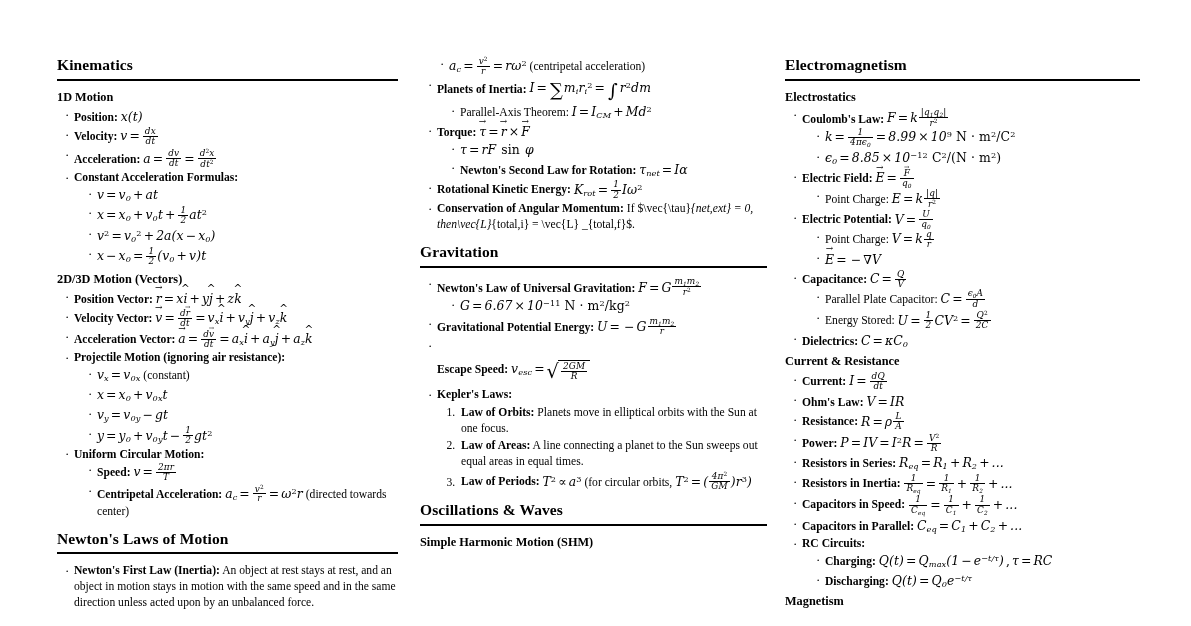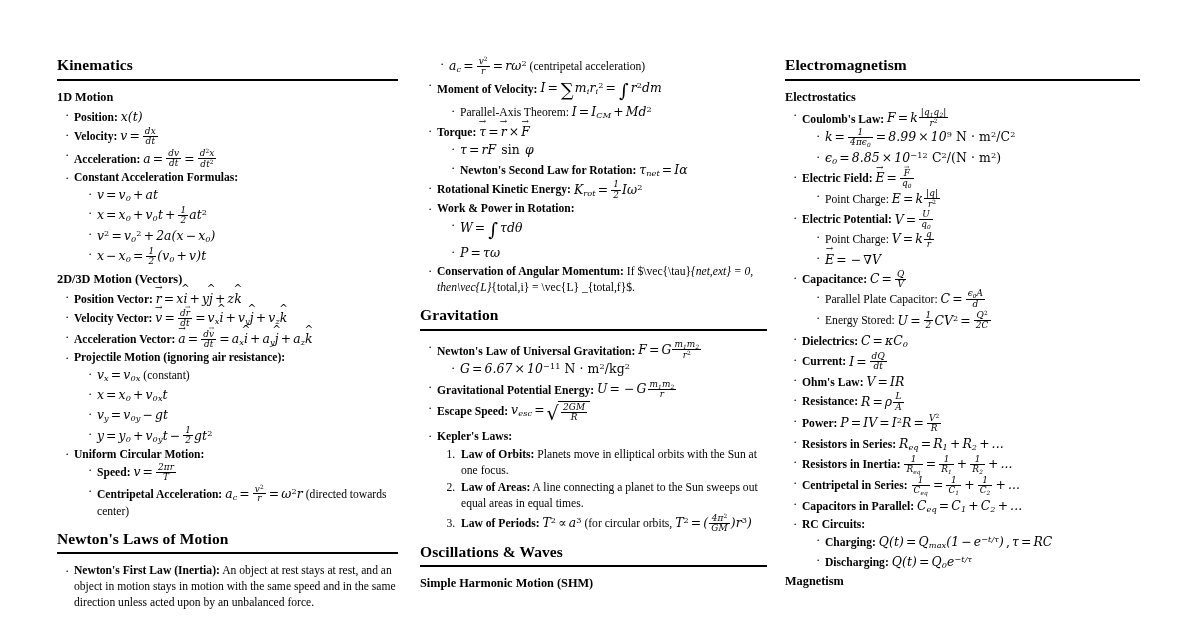--- a/index.html
+++ b/index.html
@@ -174,20 +174,21 @@
     font-size: 1.55em;
     font-style: normal;
     vertical-align: -0.08em;
     margin-right: -1px;
   }
   .sqrt > .rad-body {
     display: inline-block;
     border-top: 1px solid #000;
     padding: 1px 2px 0 2px;
     vertical-align: 0.12em;
+    margin-top: 22px;
   }
   .bigop {
     font-style: normal;
     font-size: 1.45em;
     vertical-align: -0.2em;
     padding: 0 1px;
   }
   .intop {
     font-style: normal;
     font-size: 1.5em;
@@ -288,21 +289,21 @@
     </div>
 
     <div class="col col-2">
 
       <div class="sec-block tight">
         <ul class="lv1">
           <li style="margin-left:12px">
             <span class="m"><i>a<sub>c</sub></i><span class="op">=</span><span class="frac"><span class="num"><i>v</i><sup>2</sup></span><span class="den"><i>r</i></span></span><span class="op">=</span><i>rω</i><sup>2</sup></span><span> (centripetal acceleration)</span>
           </li>
           <li>
-            <b>Moment of Velocity:</b>
+            <b>Planets of Inertia:</b>
             <span class="m"><i>I</i><span class="op">=</span><span class="bigop">∑</span><i>m<sub>i</sub>r<sub>i</sub></i><sup>2</sup><span class="op">=</span><span class="intop">∫</span><i>r</i><sup>2</sup><i>dm</i></span>
             <ul class="lv2">
               <li>
                 <span>Parallel-Axis Theorem:</span>
                 <span class="m"><i>I</i><span class="op">=</span><i>I<sub>CM</sub></i><span class="op">+</span><i>Md</i><sup>2</sup></span>
               </li>
             </ul>
           </li>
           <li>
             <b>Torque:</b>
@@ -311,27 +312,20 @@
               <li><span class="m"><i>τ</i><span class="op">=</span><i>rF</i><span class="opn"> sin </span><i>φ</i></span></li>
               <li>
                 <b>Newton's Second Law for Rotation:</b>
                 <span class="m"><i>τ<sub>net</sub></i><span class="op">=</span><i>Iα</i></span>
               </li>
             </ul>
           </li>
           <li>
             <b>Rotational Kinetic Energy:</b>
             <span class="m"><i>K<sub>rot</sub></i><span class="op">=</span><span class="frac"><span class="num">1</span><span class="den">2</span></span><i>Iω</i><sup>2</sup></span>
-          </li>
-          <li>
-            <b>Work &amp; Power in Rotation:</b>
-            <ul class="lv2">
-              <li><span class="m"><i>W</i><span class="op">=</span><span class="intop">∫</span><i>τdθ</i></span></li>
-              <li><span class="m"><i>P</i><span class="op">=</span><i>τω</i></span></li>
-            </ul>
           </li>
           <li>
             <b>Conservation of Angular Momentum:</b><span class="latexraw"><span> If $\vec{\tau}</span><i>{net,ext}</i><i> = 0, then\vec{L}</i><span>{total,i} = \vec{L} _{total,f}$.</span></span>
           </li>
         </ul>
       </div>
 
       <div class="sec-block">
         <h1 class="sec">Gravitation</h1>
         <hr class="rule">
@@ -427,20 +421,21 @@
                 <span class="m"><i>U</i><span class="op">=</span><span class="frac"><span class="num">1</span><span class="den">2</span></span><i>CV</i><sup>2</sup><span class="op">=</span><span class="frac"><span class="num"><i>Q</i><sup>2</sup></span><span class="den">2<i>C</i></span></span></span>
               </li>
             </ul>
           </li>
           <li>
             <b>Dielectrics:</b>
             <span class="m"><i>C</i><span class="op">=</span><i>κC</i><sub>0</sub></span>
           </li>
         </ul>
 
+        <h2 class="sub" style="margin-top:4px">Current &amp; Resistance</h2>
         <ul class="lv1">
           <li>
             <b>Current:</b>
             <span class="m"><i>I</i><span class="op">=</span><span class="frac"><span class="num"><i>dQ</i></span><span class="den"><i>dt</i></span></span></span>
           </li>
           <li>
             <b>Ohm's Law:</b>
             <span class="m"><i>V</i><span class="op">=</span><i>IR</i></span>
           </li>
           <li>
@@ -453,21 +448,21 @@
           </li>
           <li>
             <b>Resistors in Series:</b>
             <span class="m"><i>R<sub>eq</sub></i><span class="op">=</span><i>R</i><sub>1</sub><span class="op">+</span><i>R</i><sub>2</sub><span class="op">+</span>...</span>
           </li>
           <li>
             <b>Resistors in Inertia:</b>
             <span class="m"><span class="frac"><span class="num">1</span><span class="den"><i>R<sub>eq</sub></i></span></span><span class="op">=</span><span class="frac"><span class="num">1</span><span class="den"><i>R</i><sub>1</sub></span></span><span class="op">+</span><span class="frac"><span class="num">1</span><span class="den"><i>R</i><sub>2</sub></span></span><span class="op">+</span>...</span>
           </li>
           <li>
-            <b>Centripetal in Series:</b>
+            <b>Capacitors in Speed:</b>
             <span class="m"><span class="frac"><span class="num">1</span><span class="den"><i>C<sub>eq</sub></i></span></span><span class="op">=</span><span class="frac"><span class="num">1</span><span class="den"><i>C</i><sub>1</sub></span></span><span class="op">+</span><span class="frac"><span class="num">1</span><span class="den"><i>C</i><sub>2</sub></span></span><span class="op">+</span>...</span>
           </li>
           <li>
             <b>Capacitors in Parallel:</b>
             <span class="m"><i>C<sub>eq</sub></i><span class="op">=</span><i>C</i><sub>1</sub><span class="op">+</span><i>C</i><sub>2</sub><span class="op">+</span>...</span>
           </li>
           <li>
             <b>RC Circuits:</b>
             <ul class="lv2">
               <li>

